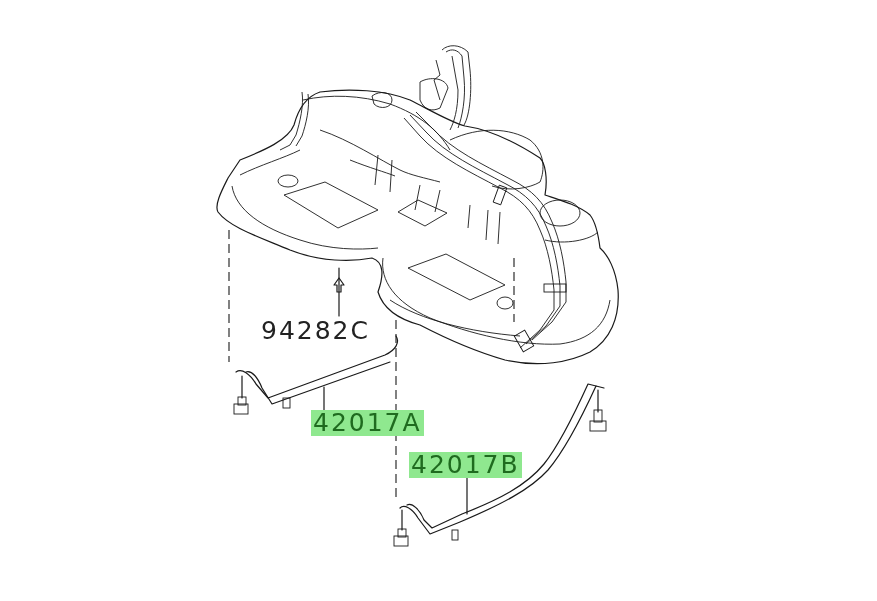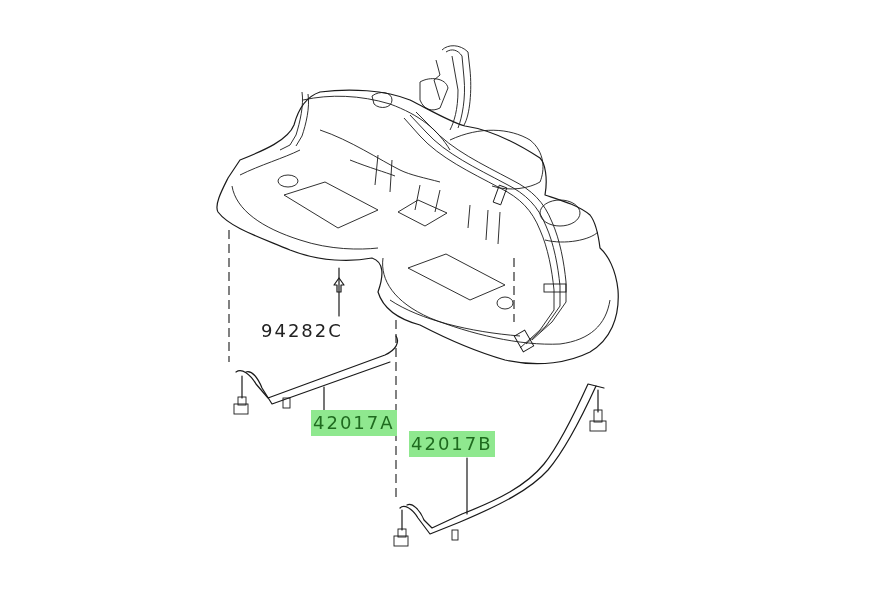--- a/index.html
+++ b/index.html
@@ -1,21 +1,21 @@
 <!DOCTYPE html>
 <html style="--hl: #8fe88f;"><head>
 <meta charset="utf-8">
 <style>
   html, body { margin: 0; padding: 0; background: #ffffff; }
   body { width: 877px; height: 601px; overflow: hidden; position: relative; font-family: "DejaVu Sans", sans-serif; }
   #canvas { position: absolute; left: 0; top: 0; width: 877px; height: 601px; }
   .ln { fill: none; stroke: #1a1a1a; stroke-width: 1.2; stroke-linejoin: round; stroke-linecap: round; }
   .thin { fill: none; stroke: #1a1a1a; stroke-width: 0.9; }
   .dash { fill: none; stroke: #1a1a1a; stroke-width: 1.1; stroke-dasharray: 9 5; }
-  .label { position: absolute; font-family: "DejaVu Sans", sans-serif; font-size: 18px; letter-spacing: 2px; line-height: 26px; white-space: nowrap; }
+  .label { position: absolute; font-family: "DejaVu Sans", sans-serif; font-size: 25px; letter-spacing: 2px; line-height: 26px; white-space: nowrap; }
   .plain { color: #222; }
   .hl { background: var(--hl, #8fe88f); color: #1f6b1f; padding: 0 2px; }
 </style>
 </head>
 <body>
 
 <svg id="canvas" viewBox="0 0 877 601" xmlns="http://www.w3.org/2000/svg">
 
   <g>
 
@@ -98,13 +98,13 @@
     <g>
       <line class="ln" x1="598" y1="390" x2="598" y2="412"></line>
       <rect class="thin" x="594" y="410" width="8" height="12"></rect>
       <rect class="thin" x="590" y="421" width="16" height="10"></rect>
     </g>
   </g>
 </svg>
 
 <div class="label plain" style="left:261px;top:318px;">94282C</div>
 <div class="label hl" style="left:279px;top:410px;margin-left:32px;">42017A</div>
-<div class="label hl" style="left:409px;top:431px;text-align:center;">42017B</div>
+<div class="label hl" style="left:409px;top:452px;text-align:center;">42017B</div>
 
 </body></html>

